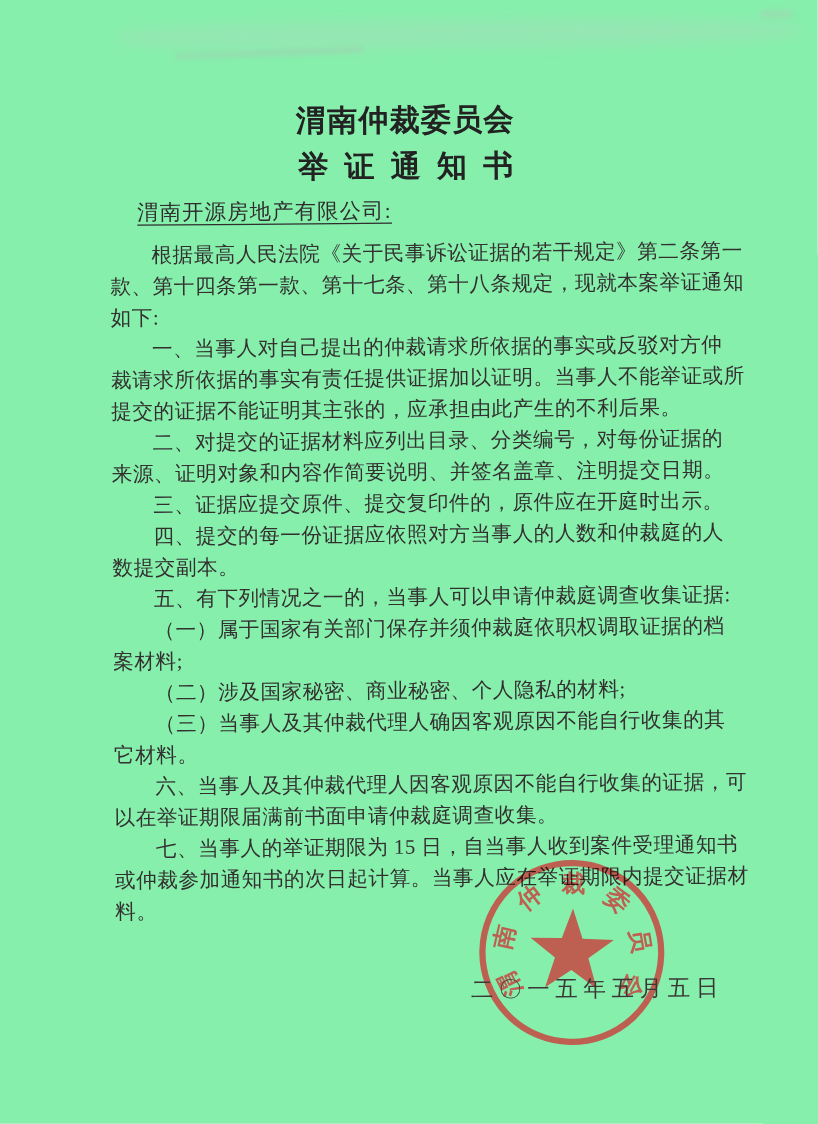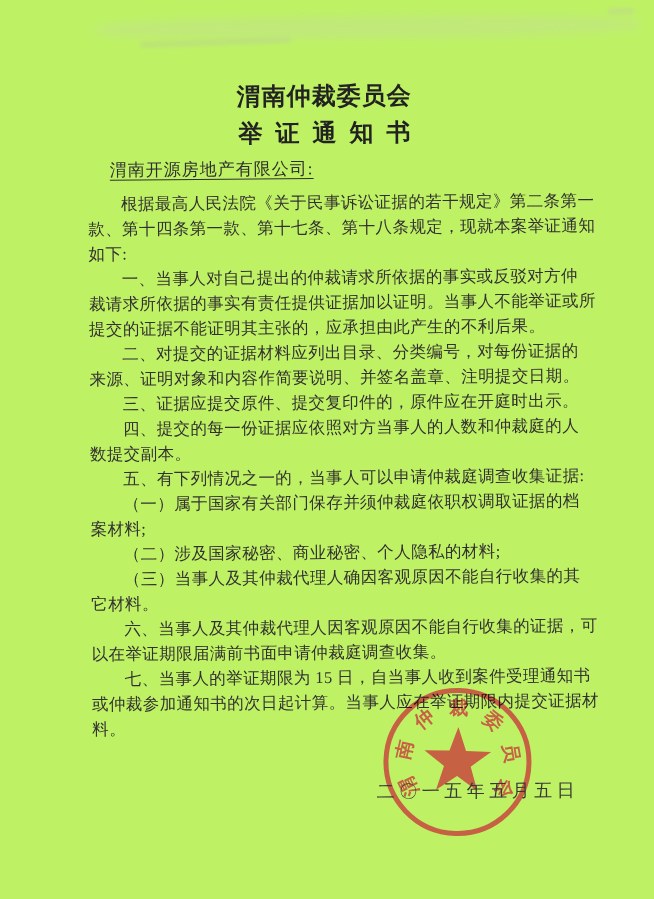--- a/index.html
+++ b/index.html
@@ -7,21 +7,21 @@
     width: 654px; height: 899px;
     background: #f4f4f2;
     font-family: "Liberation Serif", "DejaVu Serif", serif;
     overflow: hidden;
     --ink: #2e2e2e;
     --seal-red: #c9403d;
   }
   .page {
     position: relative;
     width: 654px; height: 899px;
-    background: #bef264;
+    background: #86efac;
     overflow: hidden;
   }
   
   .smudge { position: absolute; pointer-events: none; }
   .smudge-band {
     left: 95px; top: 16px; width: 545px; height: 22px;
     background: #c9c9c7; opacity: .22; filter: blur(5px);
     transform: rotate(-0.6deg);
     border-radius: 40%;
   }

